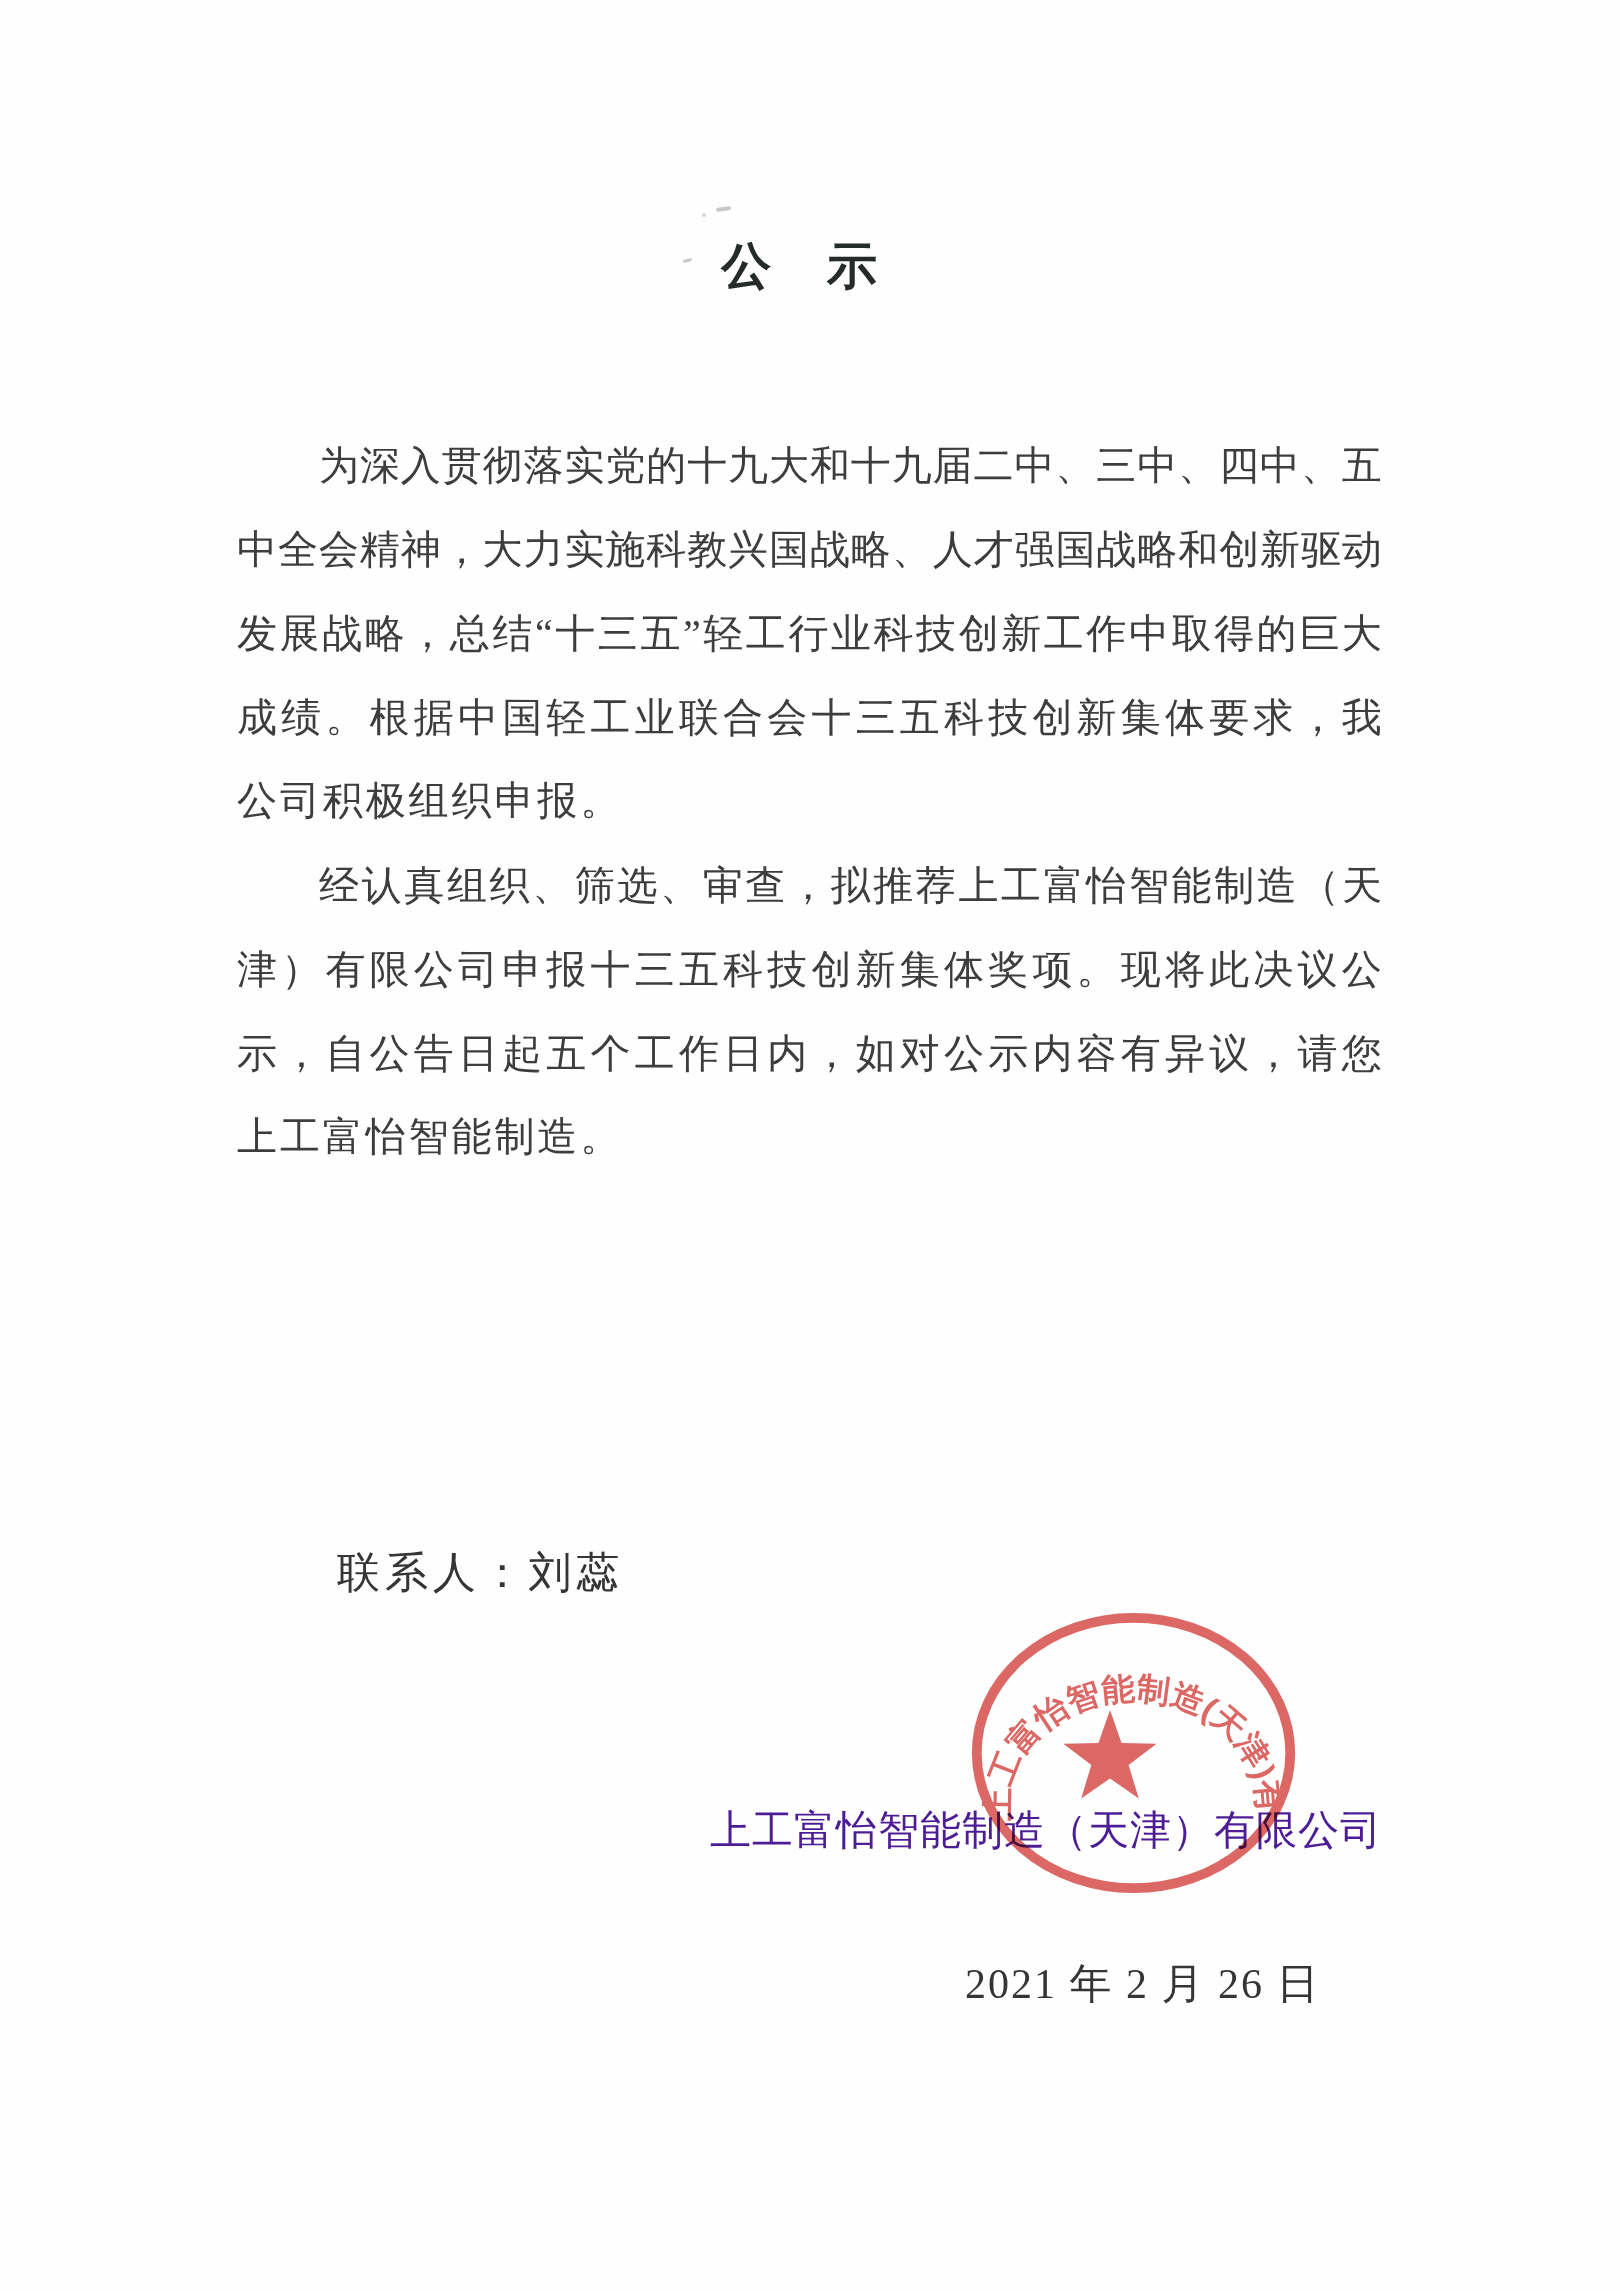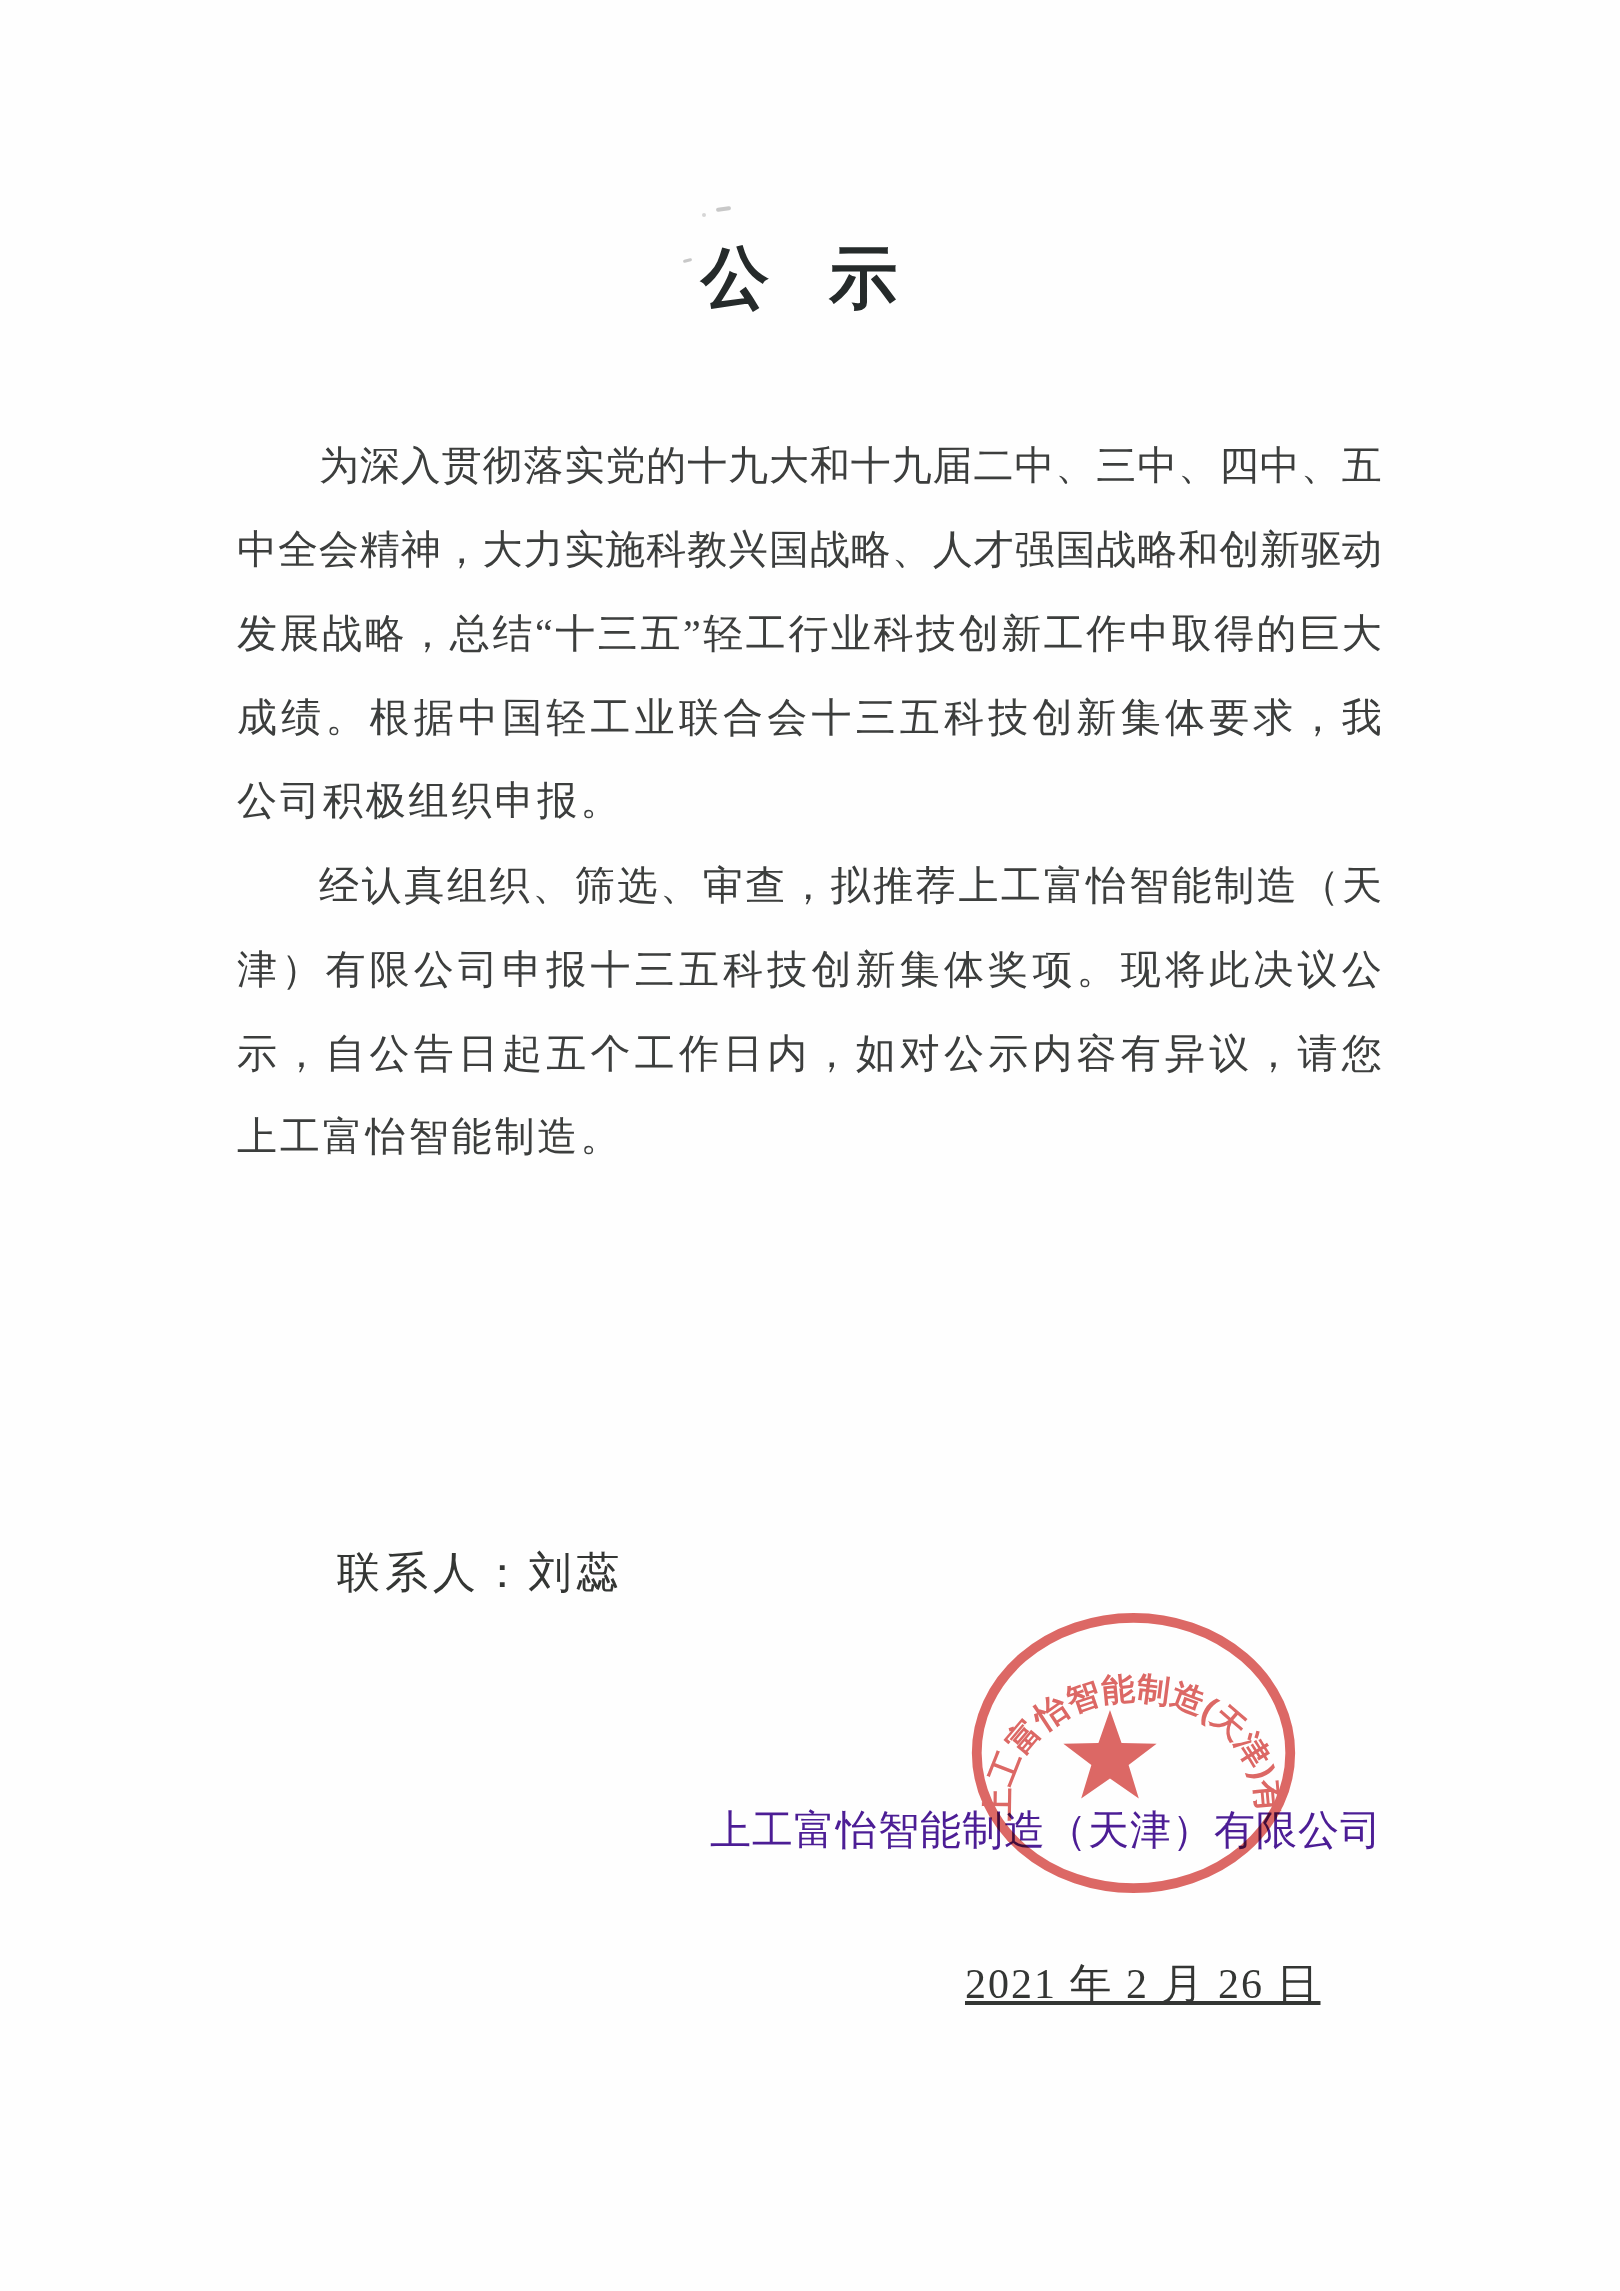--- a/index.html
+++ b/index.html
@@ -5,21 +5,21 @@
   html,body{margin:0;padding:0;background:#ffffff;}
   body{
     width:1620px;height:2292px;position:relative;overflow:hidden;
     font-family:"Liberation Serif","DejaVu Serif",serif;
   }
   .page{position:absolute;inset:0;background:#fefefe;}
 
   
   .doc-title{
     position:absolute;top:233px;left:0;width:1620px;
-    text-align:center;font-size:68px;font-weight:700;color:#252a2a;
+    text-align:center;font-size:50px;font-weight:700;color:#252a2a;
     letter-spacing:21.6px;
   }
 
   
   .body-block{
     position:absolute;top:423px;left:237px;width:1145px;
     font-size:40px;color:#3c3e3d;
   }
   .line{height:84px;box-sizing:border-box;}
   .jline{display:flex;justify-content:space-between;align-items:center;}
@@ -33,21 +33,21 @@
   }
   .contact-line{height:94px;line-height:94px;white-space:pre;}
 
   
   .signature-line{
     position:absolute;top:1803px;right:238px;
     font-size:41px;color:#4c1d95;letter-spacing:1px;white-space:pre;
   }
   .date-line{
     position:absolute;top:1956px;left:965px;width:333px;text-align:center;
-    font-size:42px;color:#343634;letter-spacing:2px;white-space:pre;text-decoration:underline;
+    font-size:42px;color:#343634;letter-spacing:2px;white-space:pre;
   }
 
   
   .stamp{
     position:absolute;top:1607px;left:965px;width:337px;height:292px;
     mix-blend-mode:multiply;opacity:0.88;
   }
   .stamp svg{width:100%;height:100%;}
   .stamp text{
     font-family:"Liberation Sans","DejaVu Sans",sans-serif;

